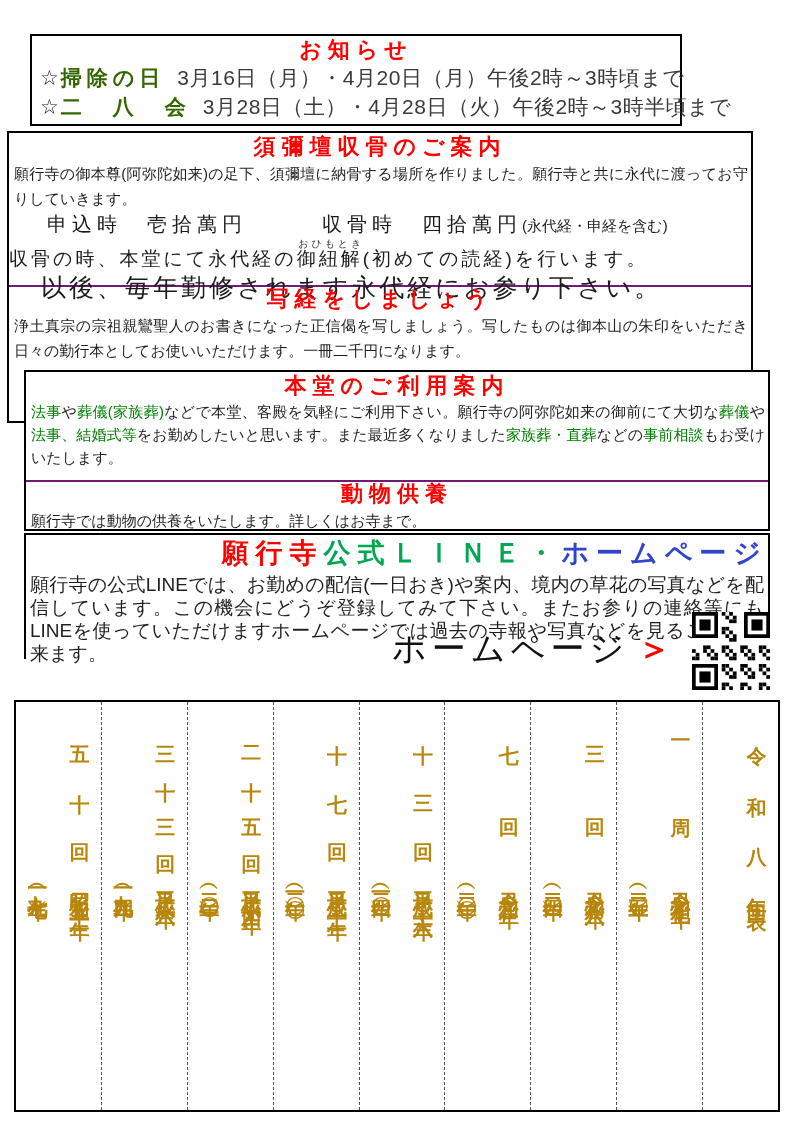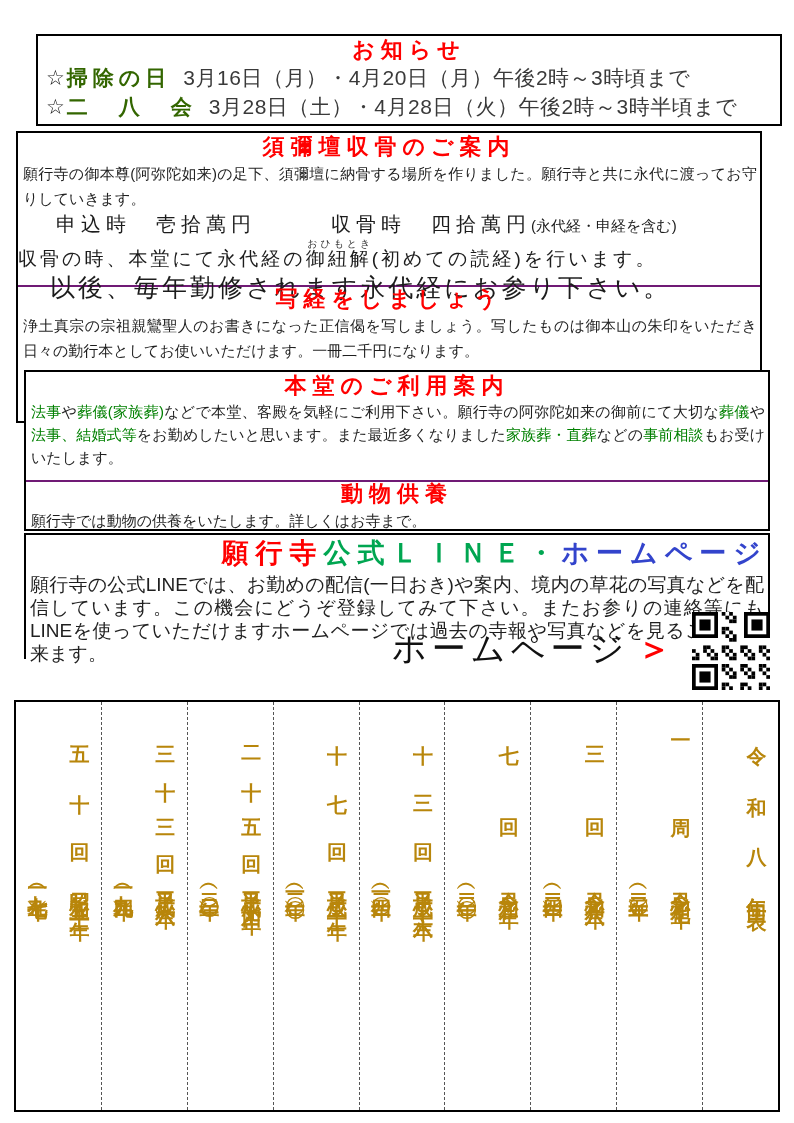--- a/index.html
+++ b/index.html
@@ -62,27 +62,27 @@
   .ycol-header .yname{height:152px;}
   .yera{letter-spacing:6px;}
   .ysub{letter-spacing:7px;}
   .yparen{padding-top:146px;letter-spacing:2px;}
 </style>
 </head>
 <body>
 
 <div class="page">
 
-  <div class="box" style="left:36px;top:34px;width:746px;height:92px;">
+  <div class="box" style="left:30px;top:34px;width:652px;height:92px;">
     <div class="sec-title">お知らせ</div>
     <div class="notice-line"><span class="seg-star">☆</span><span class="seg-label">掃除の日</span><span class="seg-dates">3月16日（月）・4月20日（月）午後2時～3時頃まで</span></div>
     <div class="notice-line"><span class="seg-star">☆</span><span class="seg-label">二　八　会</span><span class="seg-dates">3月28日（土）・4月28日（火）午後2時～3時半頃まで</span></div>
   </div>
 
-  <div class="box" style="left:16px;top:131px;width:746px;height:292px;">
+  <div class="box" style="left:7px;top:131px;width:746px;height:292px;">
     <div class="sub-sec" style="height:152px;">
       <div class="sec-title">須彌壇収骨のご案内</div>
       <div class="sec-body">願行寺の御本尊(阿弥陀如来)の足下、須彌壇に納骨する場所を作りました。願行寺と共に永代に渡ってお守りしていきます。</div>
       <div class="price-line"><span>申込時　壱拾萬円　　　収骨時　四拾萬円</span><span class="price-note">(永代経・申経を含む)</span></div>
       <div class="ruby-line"><span>収骨の時、本堂にて永代経の</span><ruby><span>御紐解</span><rt>おひもとき</rt></ruby><span>(初めての読経)を行います。</span></div>
       <div class="plain-indent">以後、毎年勤修されます永代経にお参り下さい。</div>
     </div>
     <div class="sub-sec divider-top">
       <div class="sec-title">写経をしましょう</div>
       <div class="sec-body">浄土真宗の宗祖親鸞聖人のお書きになった正信偈を写しましょう。写したものは御本山の朱印をいただき日々の勤行本としてお使いいただけます。一冊二千円になります。</div>

